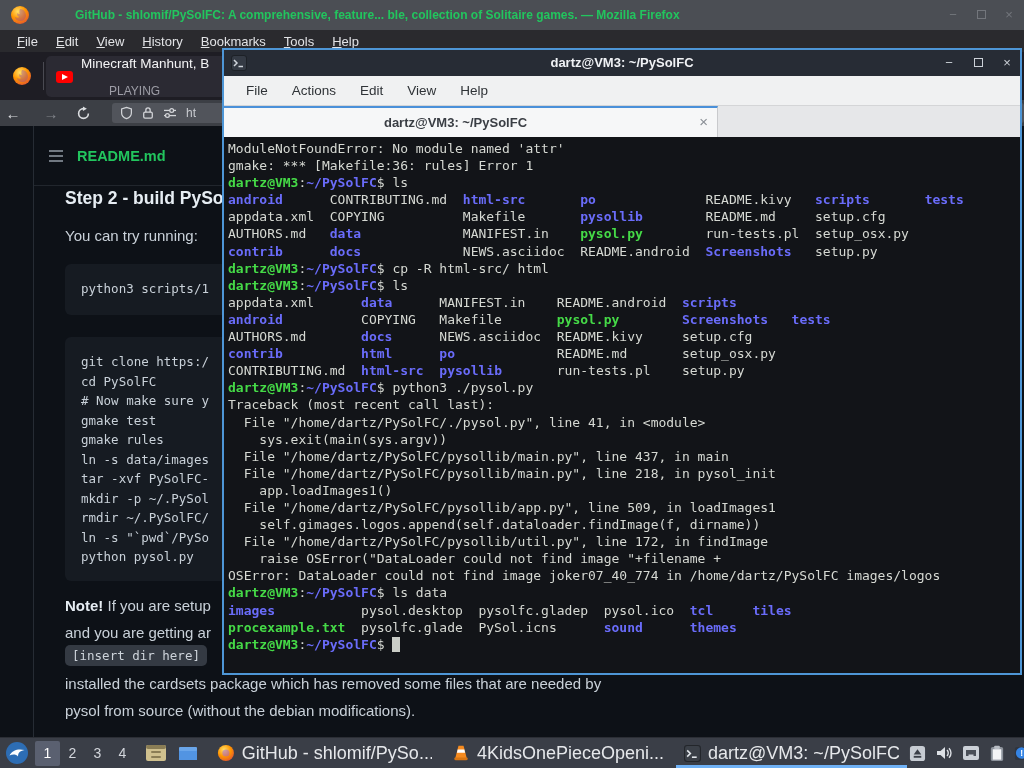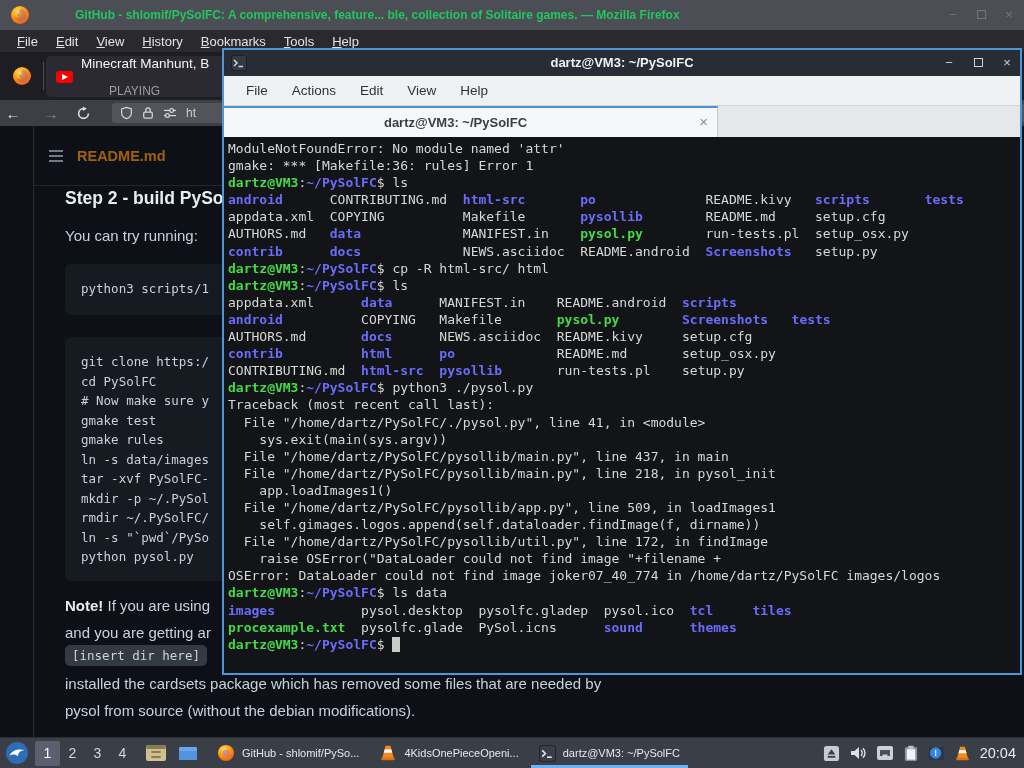--- a/index.html
+++ b/index.html
@@ -40,21 +40,21 @@
                display:flex; align-items:center; }
   .nav-btn { width:26px; text-align:center; font-size:15px; color:#dcdee1; }
   .nav-btn.disabled { color:#83868c; }
   .urlbar { position:absolute; left:112px; top:3px; width:912px; height:20px; background:#51545b;
             border-radius:3px; display:flex; align-items:center; padding-left:8px; gap:9px; }
   .url-text { color:#c9cbd0; font-size:12px; }
 
   .ff-content { position:absolute; left:0; top:126px; width:1024px; height:642px; background:#0d1117; }
   .gh-vline { position:absolute; left:33px; top:0; width:1px; height:642px; background:#262c34; }
   .gh-readme-bar { position:absolute; left:48px; top:22px; display:flex; align-items:center; gap:13px; }
-  .gh-readme-title { color:#a16207; font-weight:bold; font-size:14.5px; }
+  .gh-readme-title { color:#22c55e; font-weight:bold; font-size:14.5px; }
   .gh-divider { position:absolute; left:34px; top:59px; width:600px; height:1px; background:#21262d; }
   .gh-heading { position:absolute; left:65px; top:62px; color:#e6edf3; font-weight:bold; font-size:17.5px; }
   .gh-para { position:absolute; left:65px; top:101px; color:#c9d1d9; font-size:15px; }
   .gh-code { position:absolute; left:65px; width:560px; background:#161b22; border-radius:6px;
              font-family:"DejaVu Sans Mono", monospace; font-size:12.5px; color:#c9d1d9; padding:15px 16px; }
   #gh-code1 { top:138px; height:51px; }
   #gh-code2 { top:211px; height:244px; }
   #gh-code2 .code-line, #gh-code1 .code-line { line-height:19.5px; white-space:pre; }
   .gh-note-line { position:absolute; left:65px; color:#c9d1d9; font-size:15px; white-space:nowrap; }
   .gh-note-line b { color:#e6edf3; }
@@ -90,21 +90,21 @@
   
   #taskbar { position:absolute; left:0; top:737px; width:1024px; height:31px; background:#3a3e47;
              border-top:1px solid #2b2e35; z-index:10; display:flex; align-items:center; }
   .tb-start { margin-left:5px; width:24px; height:24px; }
   .ws-pager { display:flex; margin-left:6px; }
   .ws-btn { width:25px; height:25px; line-height:25px; text-align:center; color:#d3d6dc; font-size:14px; }
   .ws-btn.active { background:#5a6070; border-radius:2px; color:#fff; }
   .ql-icon { margin-left:10px; }
   .task-btn { position:relative; display:flex; align-items:center; gap:7px; height:31px; padding:0 10px;
               max-width:235px; }
-  .task-label { color:#e6e8eb; font-size:11px; white-space:nowrap; overflow:hidden; }
+  .task-label { color:#e6e8eb; font-size:18px; white-space:nowrap; overflow:hidden; }
   .task-btn.active .task-underline { position:absolute; left:2px; right:2px; bottom:1px; height:3px;
               background:#6fb1f5; }
   .tray { margin-left:auto; display:flex; align-items:center; gap:9px; padding-right:8px; }
   .clock { color:#e8eaed; font-size:14.5px; }
 
   svg { display:block; }
 </style>
 </head>
 <body>
 
@@ -220,21 +220,21 @@
           <div class="code-line"># Now make sure y</div>
           <div class="code-line">gmake test</div>
           <div class="code-line">gmake rules</div>
           <div class="code-line">ln -s data/images</div>
           <div class="code-line">tar -xvf PySolFC-</div>
           <div class="code-line">mkdir -p ~/.PySol</div>
           <div class="code-line">rmdir ~/.PySolFC/</div>
           <div class="code-line">ln -s "`pwd`/PySo</div>
           <div class="code-line">python pysol.py</div>
         </div>
-      <div class="gh-note-line" style="top:471px"><b>Note!</b><span> If you are using</span></div>
+      <div class="gh-note-line" style="top:471px"><b>Note!</b><span> If you are setup</span></div>
       <div class="gh-note-line" style="top:498px">and you are getting ar</div>
       <span class="gh-pill">[insert dir here]</span>
       <div class="gh-note-line" style="top:549px">installed the cardsets package which has removed some files that are needed by</div>
       <div class="gh-note-line" style="top:576px">pysol from source (without the debian modifications).</div>
     </div>
   </div>
 
   <div id="terminal">
     <div class="t-titlebar">
       <span class="t-icon">

